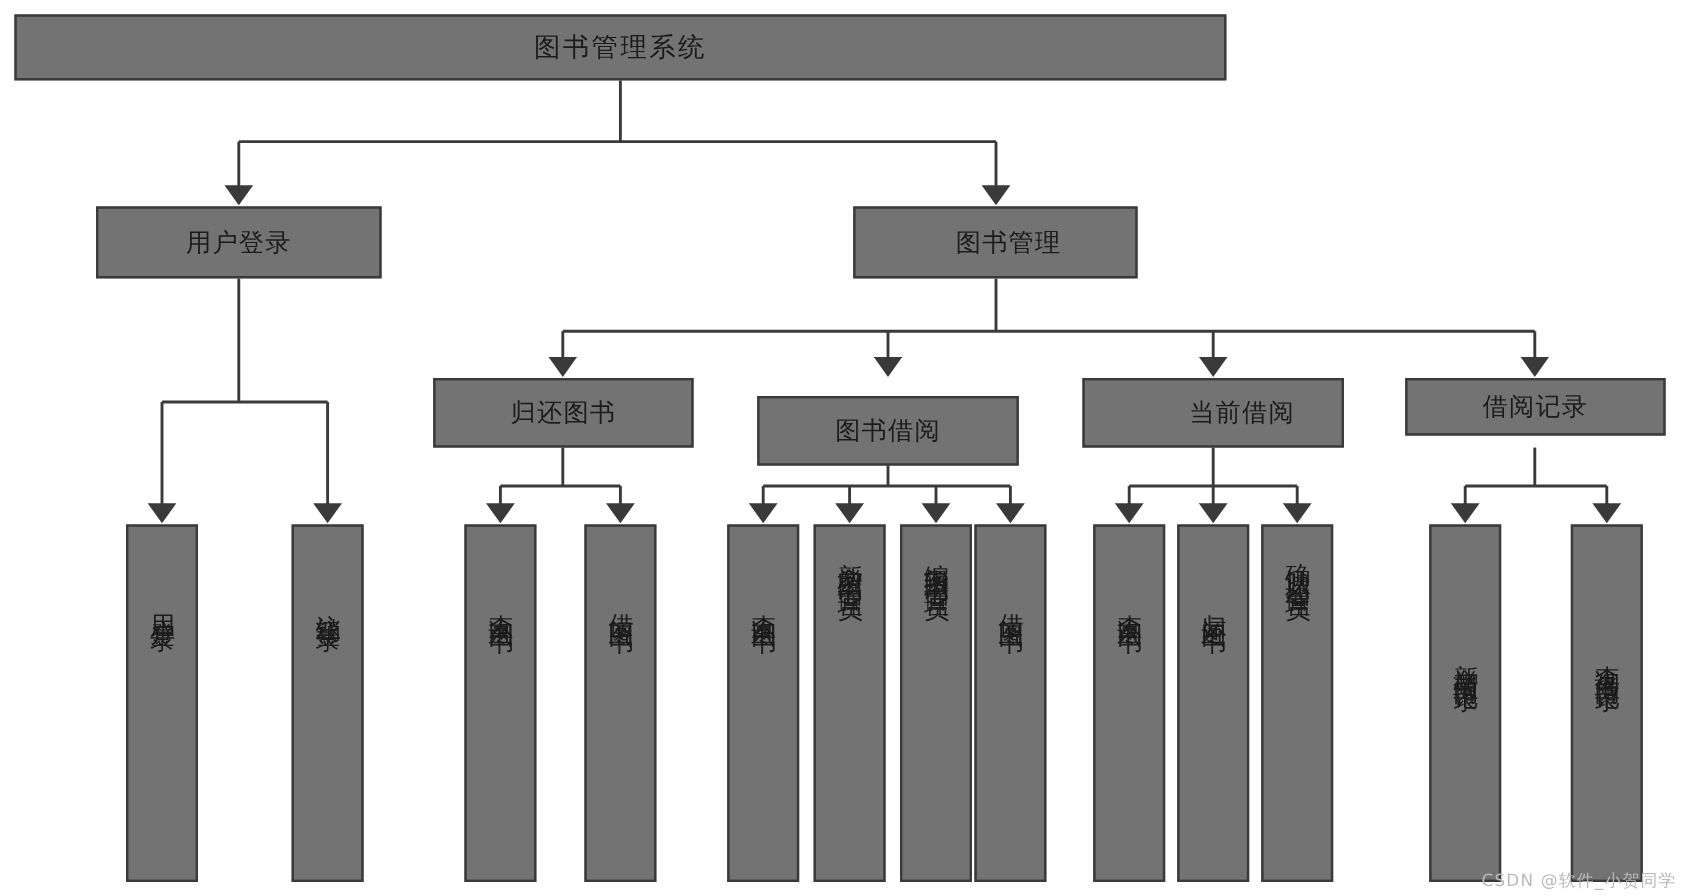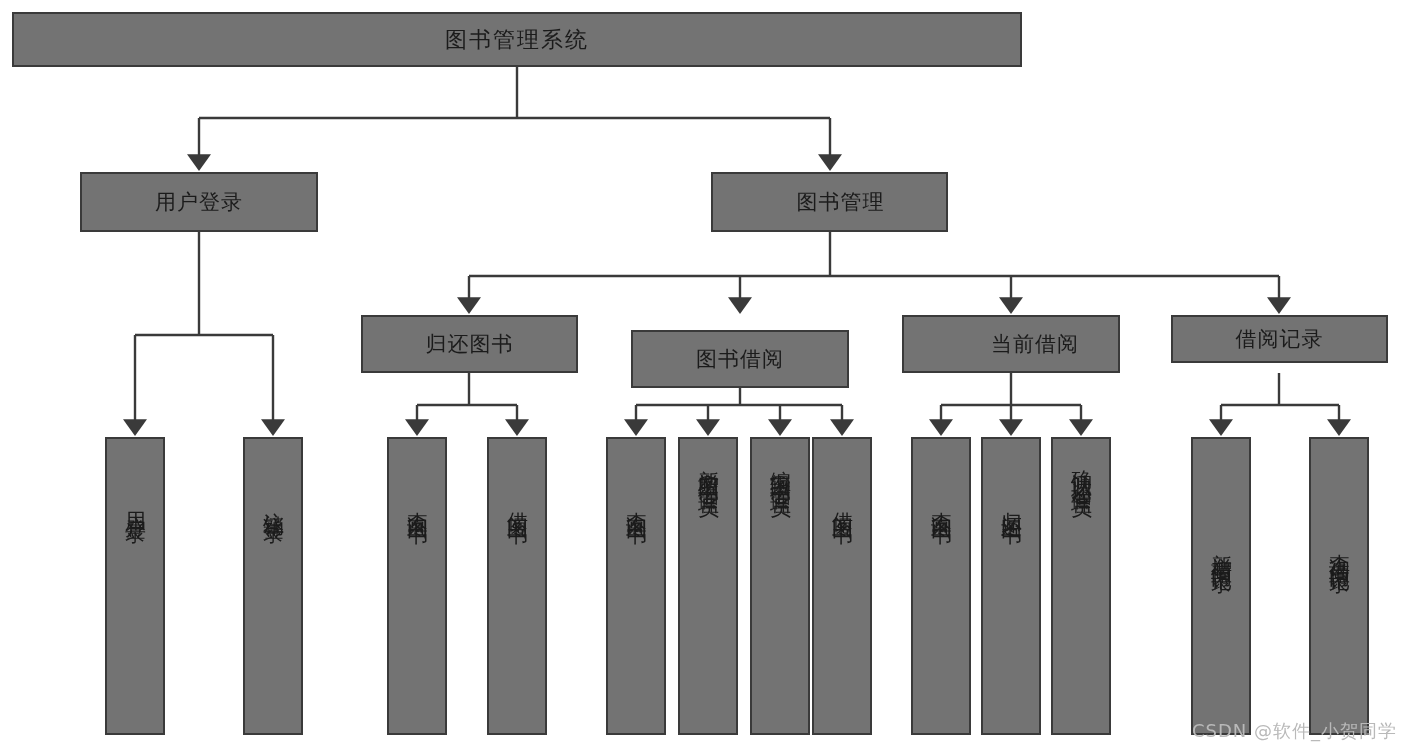--- a/index.html
+++ b/index.html
@@ -41,21 +41,21 @@
     white-space:nowrap;
     display:block;
   }
   .node.v.mid .vtext{ padding-top:46px; }
   .node.v.midshort .vtext{ padding-top:88px; }
   .node.v.top .vtext{ padding-top:4px; }
 
   .watermark{
     position:absolute;
     right:8px; bottom:4px;
-    font-size:18px;
+    font-size:14px;
     color:#b9b9b9;
     letter-spacing:1px;
     white-space:nowrap;
   }
 </style>
 </head>
 <body>
 
 <div id="stage">
 

